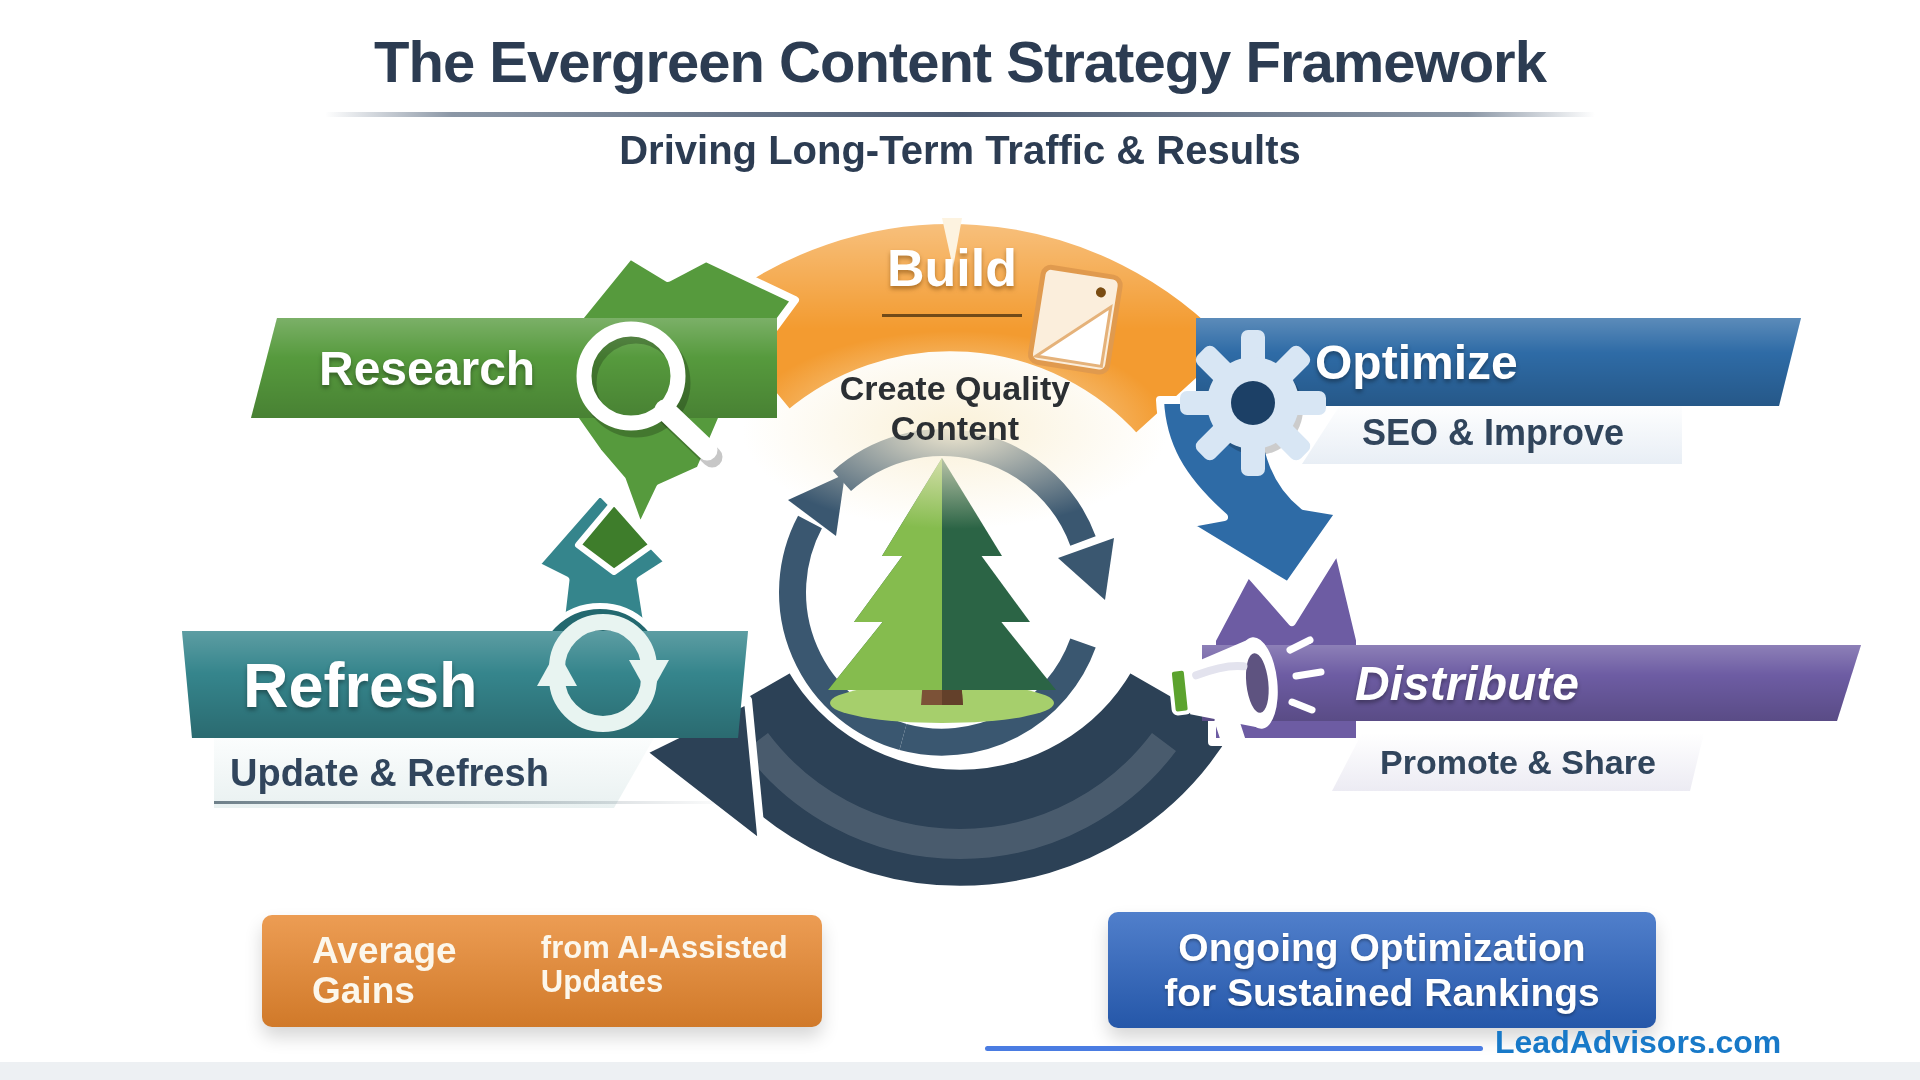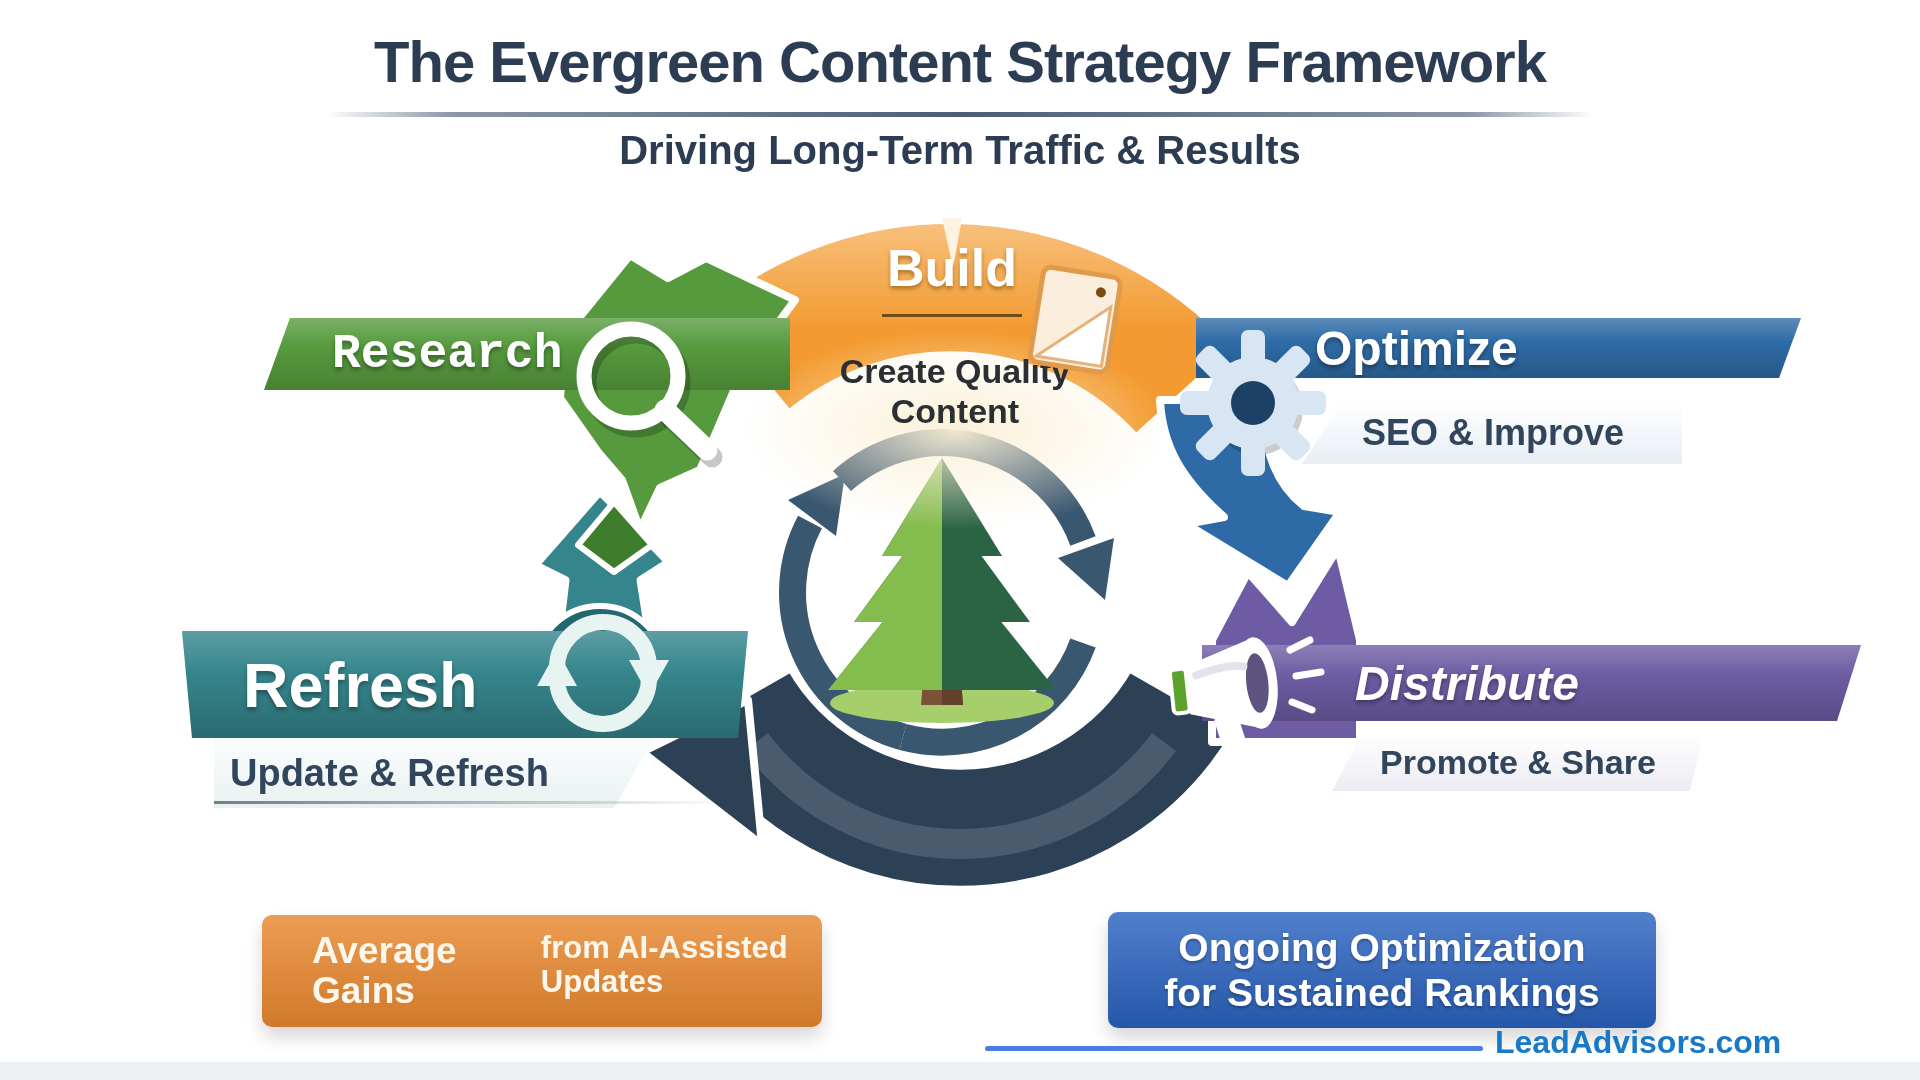--- a/index.html
+++ b/index.html
@@ -14,24 +14,24 @@
          background:linear-gradient(90deg,rgba(120,130,145,0),#8b97a6 10%,#4e5d74 50%,#8b97a6 90%,rgba(120,130,145,0));}
   #subtitle{left:0;top:128px;width:1920px;text-align:center;font-size:40px;font-weight:700;
          color:var(--c-title,#2C3C52);}
 
   
   #decor{left:0;top:0;width:1920px;height:1080px;z-index:0;}
 
   
   .banner{position:absolute;display:flex;align-items:center;z-index:2;
           color:#fff;font-weight:800;text-shadow:0 3px 4px rgba(0,0,0,.35);}
-  #banner-research{left:264px;top:318px;width:458px;height:72px;font-size:48px;padding-left:68px;
+  #banner-research{left:251px;top:318px;width:458px;height:100px;font-size:48px;padding-left:68px;
      clip-path:polygon(26px 0,100% 0,100% 100%,0 100%);
-     background:linear-gradient(180deg,rgba(255,255,255,.22),rgba(255,255,255,0) 40%,rgba(0,0,0,.16)),var(--c-research,#569A3D);font-family:Liberation Mono, monospace;}
-  #banner-optimize{left:1196px;top:318px;width:486px;height:60px;font-size:48px;padding-left:119px;
+     background:linear-gradient(180deg,rgba(255,255,255,.22),rgba(255,255,255,0) 40%,rgba(0,0,0,.16)),var(--c-research,#569A3D);}
+  #banner-optimize{left:1196px;top:318px;width:486px;height:88px;font-size:48px;padding-left:119px;
      clip-path:polygon(0 0,100% 0,calc(100% - 22px) 100%,0 100%);
      background:linear-gradient(180deg,rgba(255,255,255,.22),rgba(255,255,255,0) 40%,rgba(0,0,0,.18)),var(--c-optimize,#2E6BA6);}
   #banner-distribute{left:1202px;top:645px;width:506px;height:76px;font-size:48px;padding-left:153px;
      clip-path:polygon(0 0,100% 0,calc(100% - 24px) 100%,0 100%);
      background:linear-gradient(180deg,rgba(255,255,255,.22),rgba(255,255,255,0) 40%,rgba(0,0,0,.18)),var(--c-distribute,#6D5CA3);font-style:italic;}
   #banner-refresh{left:182px;top:631px;width:505px;height:107px;font-size:63px;padding-left:61px;
      clip-path:polygon(0 0,100% 0,calc(100% - 10px) 100%,10px 100%);
      background:linear-gradient(180deg,rgba(255,255,255,.2),rgba(255,255,255,0) 40%,rgba(0,0,0,.2)),var(--c-refresh,#35858C);}
 
   
@@ -49,21 +49,21 @@
   #band-refresh{left:214px;top:738px;width:440px;height:70px;display:flex;align-items:center;padding-left:16px;box-sizing:border-box;
      font-size:38px;clip-path:polygon(0 0,100% 0,calc(100% - 40px) 100%,0 100%);
      background:linear-gradient(180deg,#fbfdfd,#e9f1f1);}
   #refresh-rule{left:214px;top:801px;width:520px;height:3px;z-index:1;
      background:linear-gradient(90deg,rgba(80,100,112,.8),rgba(80,100,112,0));}
 
   
   #build-label{left:852px;top:238px;width:200px;text-align:center;z-index:2;font-size:52px;font-weight:800;
      color:#fff;text-shadow:0 3px 4px rgba(120,70,10,.55);}
   #build-underline{left:882px;top:314px;width:140px;height:3px;background:rgba(70,45,15,.75);z-index:2;}
-  #build-desc{left:820px;top:351px;width:270px;text-align:center;z-index:2;font-size:34px;line-height:1.18;
+  #build-desc{left:820px;top:368px;width:270px;text-align:center;z-index:2;font-size:34px;line-height:1.18;
      font-weight:700;color:#2b2f33;}
   #build-glow{left:740px;top:330px;width:430px;height:200px;z-index:1;
      background:radial-gradient(ellipse at center,rgba(250,240,214,.95),rgba(250,240,214,0) 70%);}
 
   
   #stat-box{left:262px;top:915px;width:560px;height:112px;border-radius:10px;z-index:2;
      display:flex;align-items:center;padding-left:50px;box-sizing:border-box;gap:24px;
      background:linear-gradient(180deg,rgba(255,255,255,.18),rgba(0,0,0,.10)),var(--c-stat,#E8872E);
      box-shadow:0 10px 18px rgba(0,0,0,.16);color:#fcf7ec;}
   #stat-value{font-size:78px;font-weight:800;letter-spacing:-2px;text-shadow:0 3px 4px rgba(0,0,0,.25);}

